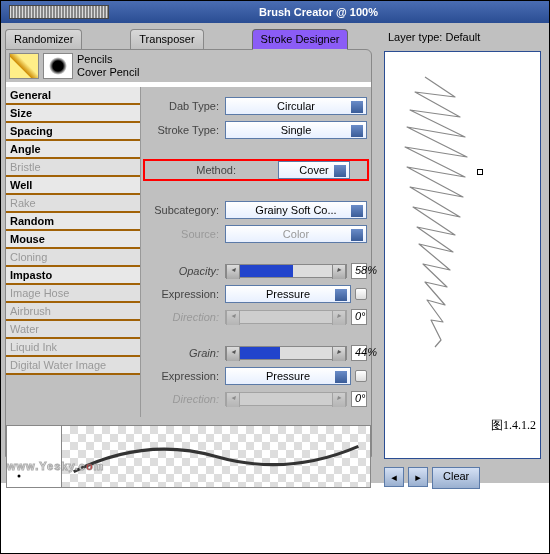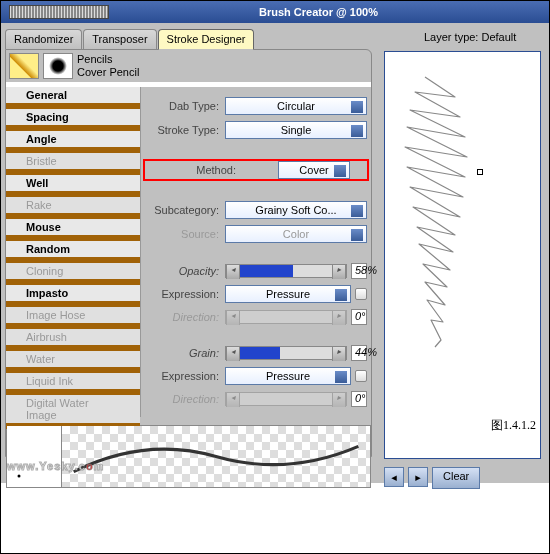--- a/index.html
+++ b/index.html
@@ -2,32 +2,32 @@
 <html><head>
 <meta charset="utf-8">
 <style>
 * { box-sizing: border-box; margin: 0; padding: 0; font-family: Tahoma, sans-serif; font-size: 11px; }
 body { background: #fff; width: 550px; height: 554px; border: 1px solid #000; }
 .titlebar { height: 22px; background: linear-gradient(#4a6db3,#2a4d93); display: flex; align-items: center; padding: 0 8px; color: #fff; font-weight: bold; }
 .titlebar-ruler { width: 100px; height: 14px; background: repeating-linear-gradient(90deg,#ddd 0,#ddd 1px,#888 1px,#888 3px); border: 1px solid #444; margin-right: 150px; }
 .main { display: flex; height: 460px; background: #c0c0c0; }
 .left-panel { width: 375px; background: #c0c0c0; padding: 6px 4px 4px 4px; position: relative; }
 .right-panel { flex: 1; background: #c0c0c0; padding: 4px; }
-.tabs { display: flex; height: 20px; }
+.tabs { display: flex; height: 20px; gap: 47px; }
 .tab { padding: 3px 8px 2px 8px; border: 1px solid #888; border-bottom: none; background: linear-gradient(#d8d8d8,#c0c0c0); border-radius: 4px 4px 0 0; margin-right: 1px; cursor: pointer; }
-.tab.active { background: #fef9c3; border-color: #666; position: relative; z-index: 2; border-bottom: 1px solid #c0c0c0; margin-bottom: -1px; }
+.tab.active { background: #8b5cf6; border-color: #666; position: relative; z-index: 2; border-bottom: 1px solid #c0c0c0; margin-bottom: -1px; }
 .tab-body { border: 1px solid #888; background: #c0c0c0; border-top-right-radius: 6px; height: 408px; position: relative; }
 .brush-header { display: flex; align-items: center; padding: 3px; border-bottom: 5px solid #ffffff; }
 .brush-icon { width: 30px; height: 26px; border: 1px solid #888; background: #fff; margin-right: 4px; display:flex;align-items:center;justify-content:center;}
 .brush-icon.pen { background: linear-gradient(45deg,#ffee88 40%,#cc8800 41%,#ffee88 60%); }
 .brush-dot { width:18px;height:18px;border-radius:50%;background:radial-gradient(#000 40%,#fff 70%); }
 .brush-names { font-size: 11px; line-height: 13px; }
 .content-row { display: flex; height: 330px; }
 .cat-list { width: 135px; border-right: 1px solid #999; }
-.cat-item { padding: 2px 20px; border-bottom: 6px solid #a16207; background: #d4d4d4; }
+.cat-item { padding: 2px 4px; border-bottom: 2px solid #a16207; background: #d4d4d4; }
 .cat-item.bold { font-weight: bold; color: #000; background: #e8e8e8; }
 .cat-item.dim { color: #999; background: #e0e0e0; }
 .form-area { flex: 1; padding: 8px 4px; }
 .form-row { display: flex; align-items: center; height: 22px; margin-bottom: 2px; }
 .form-row.hl { border: 2px solid #ff0000; margin: 18px -2px; padding: 0 17px; gap: 36px; }
 .form-label { width: 80px; text-align: right; padding-right: 6px; color: #444; }
 .form-label.dim { color: #999; }
 .dropdown { flex: 1; height: 18px; border: 1px solid #5b7aa8; background: linear-gradient(#fff,#e8f0ff); display: flex; align-items: center; padding: 0 16px 0 16px; justify-content: center; position: relative; }
 .dropdown::after { content: ""; position: absolute; right: 3px; top: 3px; width: 12px; height: 12px; background: linear-gradient(#6a8cc8,#3a5c98); }
 .dropdown.dim { color: #999; }
@@ -36,21 +36,21 @@
 .slider { flex: 1; height: 14px; border: 1px solid #888; background: #ddd; position: relative; display:flex; }
 .slider-btn { width: 14px; height: 14px; background: linear-gradient(#ddd,#aaa); border-right:1px solid #888; border-left:1px solid #888; font-size:8px; text-align:center; color:#555;}
 .slider-track { flex:1; background: linear-gradient(90deg,#2244cc var(--p),#ddd var(--p)); }
 .pct-box { width: 16px; height: 16px; border: 1px solid #888; background: #fff; text-align: right; padding: 0 3px; margin-left: 4px; }
 .chk { width: 12px; height: 12px; border: 1px solid #888; background: linear-gradient(#fff,#ddd); margin-left: 4px; border-radius:2px;}
 .preview-row { display:flex; height:63px; border:1px solid #888; margin-top:8px;}
 .preview-box { background: #fff; position:relative; }
 .preview-box.small{width:55px;border-right:1px solid #888;}
 .preview-box.big{flex:1; background: repeating-conic-gradient(#ddd 0 25%,#fff 0 50%) 0 0/16px 16px;}
 .stroke-svg{width:100%;height:100%;}
-.right-label { padding: 4px 8px; margin-left: 36px; }
+.right-label { padding: 4px 8px; }
 .canvas-area { border: 1px solid #2a4d93; background: #fff; height: 408px; position: relative; margin: 4px; overflow:hidden;}
 .scribble { position:absolute; left:10px; top:20px; width:85px; height:280px; }
 .handle { position:absolute; left:92px; top:117px; width:6px;height:6px;border:1px solid #000; }
 .fig-label { position:absolute; right:4px; bottom:24px; font-size:12px; font-family: serif; }
 .bottom-bar { display:flex; padding: 4px; gap:4px; height: 30px; }
 .nav-btn { width:20px;height:20px;background:linear-gradient(#d4e0f4,#9ab0d0);border:1px solid #5b7aa8;display:flex;align-items:center;justify-content:center;}
 .clear-btn { padding: 2px 10px; background:linear-gradient(#d4e0f4,#9ab0d0);border:1px solid #5b7aa8; }
 .watermark { position:absolute; left:6px; bottom:8px; font-family: Arial; font-size:18px; font-weight:bold; color:rgba(255,255,255,0.9); -webkit-text-stroke: 1px rgba(120,120,120,0.6); letter-spacing:1px;z-index:5;}
 .watermark .red{color:rgba(220,40,40,0.9);}
 </style>
@@ -76,27 +76,28 @@
             <div class="brush-dot"></div>
           </div>
         <div class="brush-names">
           <div>Pencils</div>
           <div>Cover Pencil</div>
         </div>
       </div>
       <div class="content-row">
         <div class="cat-list">
           <div class="cat-item bold">General</div>
+          <div class="cat-item bold">Size</div>
           <div class="cat-item bold">Spacing</div>
           <div class="cat-item bold">Angle</div>
           <div class="cat-item dim">Bristle</div>
           <div class="cat-item bold">Well</div>
           <div class="cat-item dim">Rake</div>
+          <div class="cat-item bold">Random</div>
           <div class="cat-item bold">Mouse</div>
-          <div class="cat-item bold">Random</div>
           <div class="cat-item dim">Cloning</div>
           <div class="cat-item bold">Impasto</div>
           <div class="cat-item dim">Image Hose</div>
           <div class="cat-item dim">Airbrush</div>
           <div class="cat-item dim">Water</div>
           <div class="cat-item dim">Liquid Ink</div>
           <div class="cat-item dim">Digital Water Image</div>
         </div>
         <div class="form-area">
           <div class="form-row">

